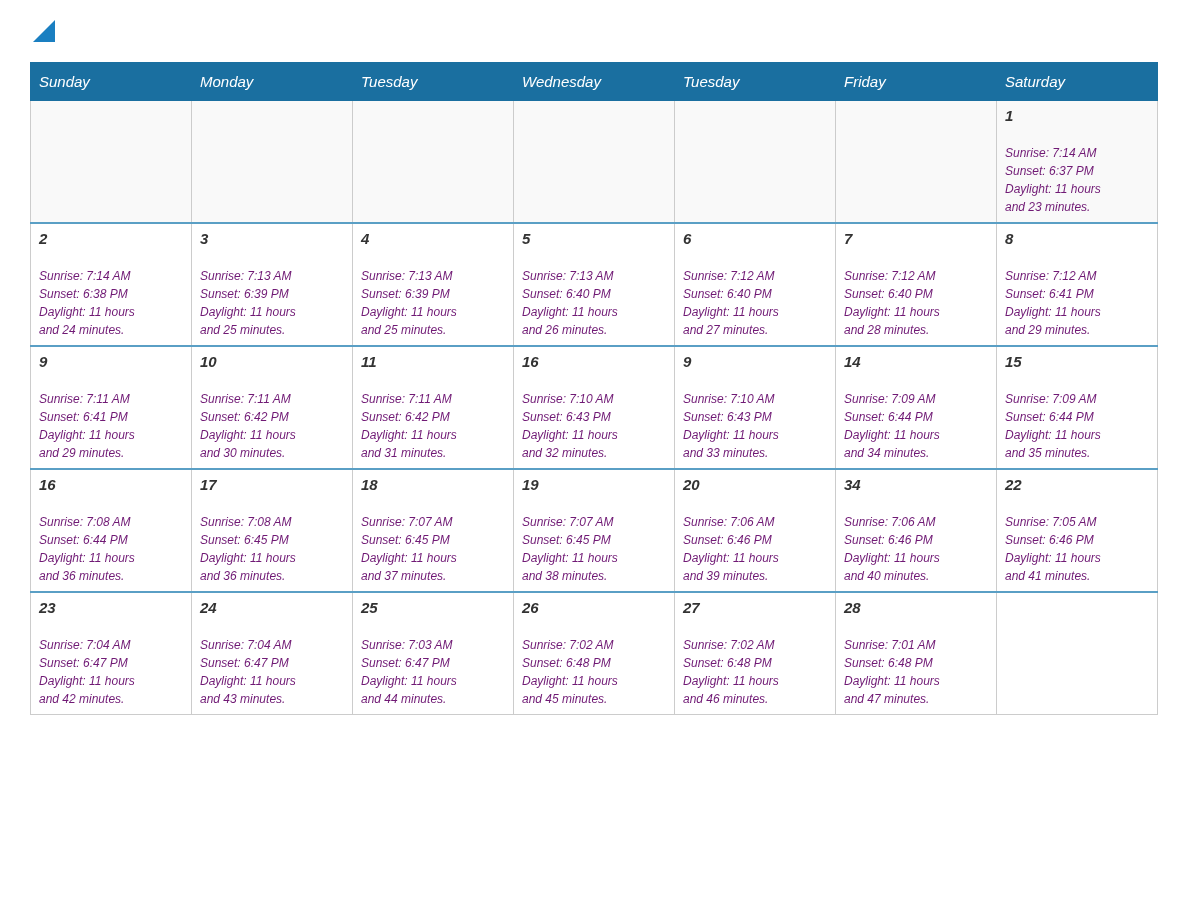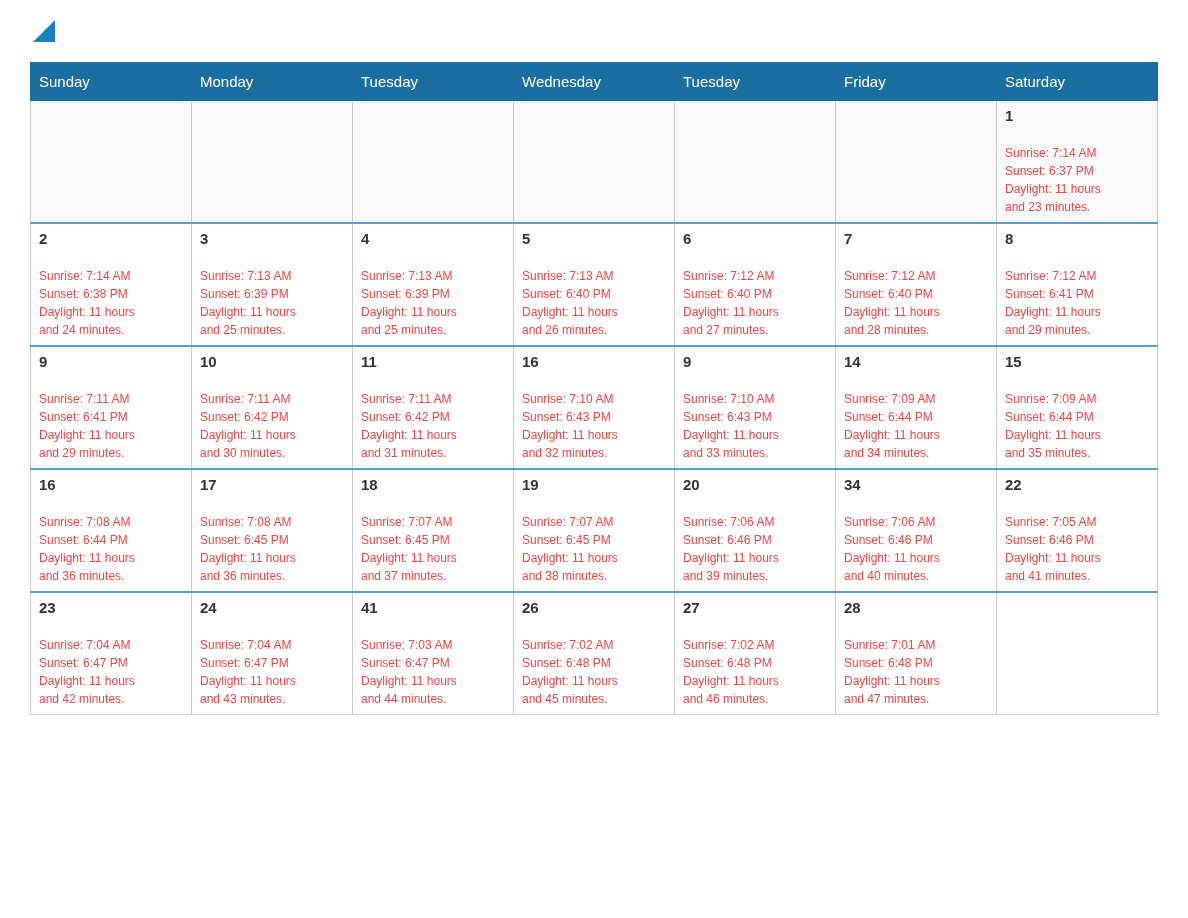--- a/index.html
+++ b/index.html
@@ -53,20 +53,21 @@
       color: #222;
     }
     .location-title {
       font-size: 20px;
       color: #555;
     }
     .calendar {
       width: 100%;
       border-collapse: collapse;
       table-layout: fixed;
+      font-style: italic;
     }
     .calendar th {
       background-color: #1a6fa0;
       color: #fff;
       padding: 10px 8px;
       font-size: 15px;
       font-weight: normal;
       text-align: left;
       border: 1px solid #1a6fa0;
     }
@@ -84,21 +85,21 @@
     }
     .day-number {
       font-size: 15px;
       font-weight: bold;
       margin-bottom: 4px;
       color: #333;
     }
     .day-info {
       font-size: 12px;
       line-height: 1.5;
-      color: #ef4444;
+      color: #701a75;
       margin-top: 20px;
     }
     .empty-cell {
       background: #f9f9f9;
     }
     .calendar tbody tr td {
       border-top: 2px solid #5a9fc5;
     }
     .calendar tbody tr:first-child td {
       border-top: 1px solid #ccc;
@@ -247,21 +248,21 @@
       <tr>
         <td>
           <div class="day-number">23</div>
           <div class="day-info">Sunrise: 7:04 AM<br>Sunset: 6:47 PM<br>Daylight: 11 hours<br>and 42 minutes.</div>
         </td>
         <td>
           <div class="day-number">24</div>
           <div class="day-info">Sunrise: 7:04 AM<br>Sunset: 6:47 PM<br>Daylight: 11 hours<br>and 43 minutes.</div>
         </td>
         <td>
-          <div class="day-number">41</div>
+          <div class="day-number">25</div>
           <div class="day-info">Sunrise: 7:03 AM<br>Sunset: 6:47 PM<br>Daylight: 11 hours<br>and 44 minutes.</div>
         </td>
         <td>
           <div class="day-number">26</div>
           <div class="day-info">Sunrise: 7:02 AM<br>Sunset: 6:48 PM<br>Daylight: 11 hours<br>and 45 minutes.</div>
         </td>
         <td>
           <div class="day-number">27</div>
           <div class="day-info">Sunrise: 7:02 AM<br>Sunset: 6:48 PM<br>Daylight: 11 hours<br>and 46 minutes.</div>
         </td>

